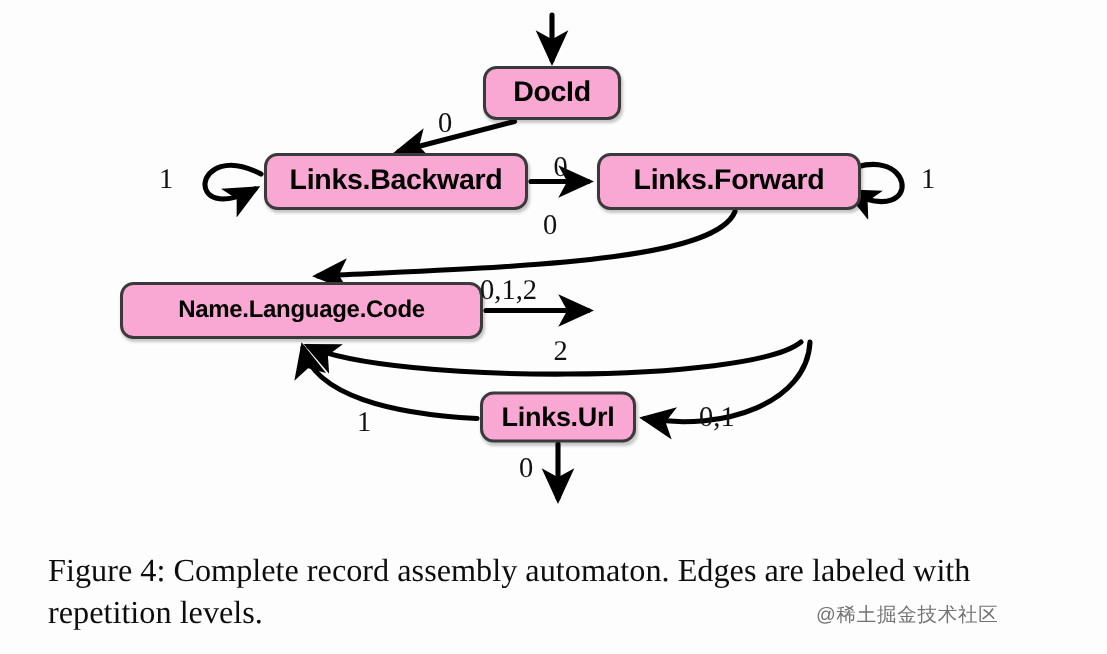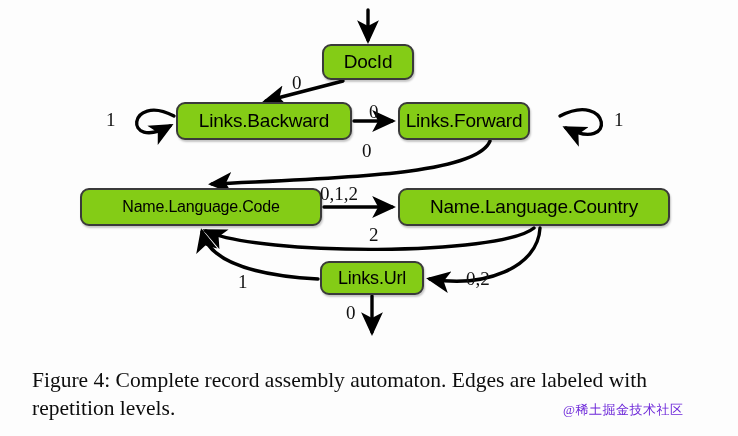--- a/index.html
+++ b/index.html
@@ -24,37 +24,37 @@
   #diagram-canvas {
     position: absolute;
     left: 0; top: 0;
     width: 738px;
     height: 358px;
   }
   
   .node {
     position: absolute;
     box-sizing: border-box;
-    background: #84cc16;
+    background: #f9a8d4;
     border: 2px solid #3a3a3a;
     border-radius: 9px;
     display: flex;
     align-items: center;
     justify-content: center;
     font-family: "Liberation Sans", sans-serif;
-    font-weight: normal;
+    font-weight: bold;
     color: #000000;
     letter-spacing: -0.2px;
     box-shadow: 1px 2px 2px rgba(0,0,0,0.22);
     z-index: 5;
     white-space: nowrap;
   }
   #node-docid      { left: 322px; top: 44px;  width: 92px;  height: 36px; font-size: 19px; }
   #node-backward   { left: 176px; top: 102px; width: 176px; height: 38px; font-size: 19px; }
-  #node-forward    { left: 398px; top: 102px; width: 132px; height: 38px; font-size: 19px; }
+  #node-forward    { left: 398px; top: 102px; width: 176px; height: 38px; font-size: 19px; }
   #node-code       { left: 80px;  top: 188px; width: 242px; height: 38px; font-size: 16px; }
   #node-country    { left: 398px; top: 188px; width: 272px; height: 38px; font-size: 19px; }
   #node-url        { left: 320px; top: 261px; width: 104px; height: 34px; font-size: 18px; }
 
   
   .edge-label {
     position: absolute;
     font-family: "Liberation Serif", serif;
     font-size: 19px;
     color: #111111;
@@ -79,25 +79,25 @@
     left: 32px;
     top: 366px;
     width: 690px;
     font-family: "Liberation Serif", serif;
     font-size: 21.5px;
     line-height: 1.32;
     color: #0d0d0d;
   }
   #watermark {
     position: absolute;
-    left: 563px;
+    left: 544px;
     top: 401px;
-    font-family: Liberation Serif, serif;
+    font-family: Liberation Sans, sans-serif;
     font-size: 13px;
-    color: #6d28d9;
+    color: #737373;
     white-space: nowrap;
     letter-spacing: 0.5px;
   }
 </style>
 </head>
 <body>
 
 <div id="figure-root">
 
   <svg id="diagram-canvas" viewBox="0 0 738 358" xmlns="http://www.w3.org/2000/svg">
@@ -134,39 +134,38 @@
   </svg>
 
   <div class="node" id="node-docid">DocId</div>
 
   <div class="node" id="node-backward">Links.Backward</div>
 
   <div class="node" id="node-forward">Links.Forward</div>
 
   <div class="node" id="node-code">Name.Language.Code</div>
 
-  <div class="node" id="node-country">Name.Language.Country</div>
 
   <div class="node" id="node-url">Links.Url</div>
 
   <div class="edge-label" id="lbl-start-backward">0</div>
 
   <div class="edge-label" id="lbl-backward-self">1</div>
 
   <div class="edge-label" id="lbl-backward-fwd">0</div>
 
   <div class="edge-label" id="lbl-forward-self">1</div>
 
   <div class="edge-label" id="lbl-forward-code">0</div>
 
   <div class="edge-label" id="lbl-code-country">0,1,2</div>
 
   <div class="edge-label" id="lbl-country-code">2</div>
 
-  <div class="edge-label" id="lbl-country-url">0,2</div>
+  <div class="edge-label" id="lbl-country-url">0,1</div>
 
   <div class="edge-label" id="lbl-url-code">1</div>
 
   <div class="edge-label" id="lbl-url-out">0</div>
 
   <div id="caption">Figure 4: Complete record assembly automaton. Edges are labeled with repetition levels.</div>
 
   <div id="watermark">@稀土掘金技术社区</div>
 
 </div>

